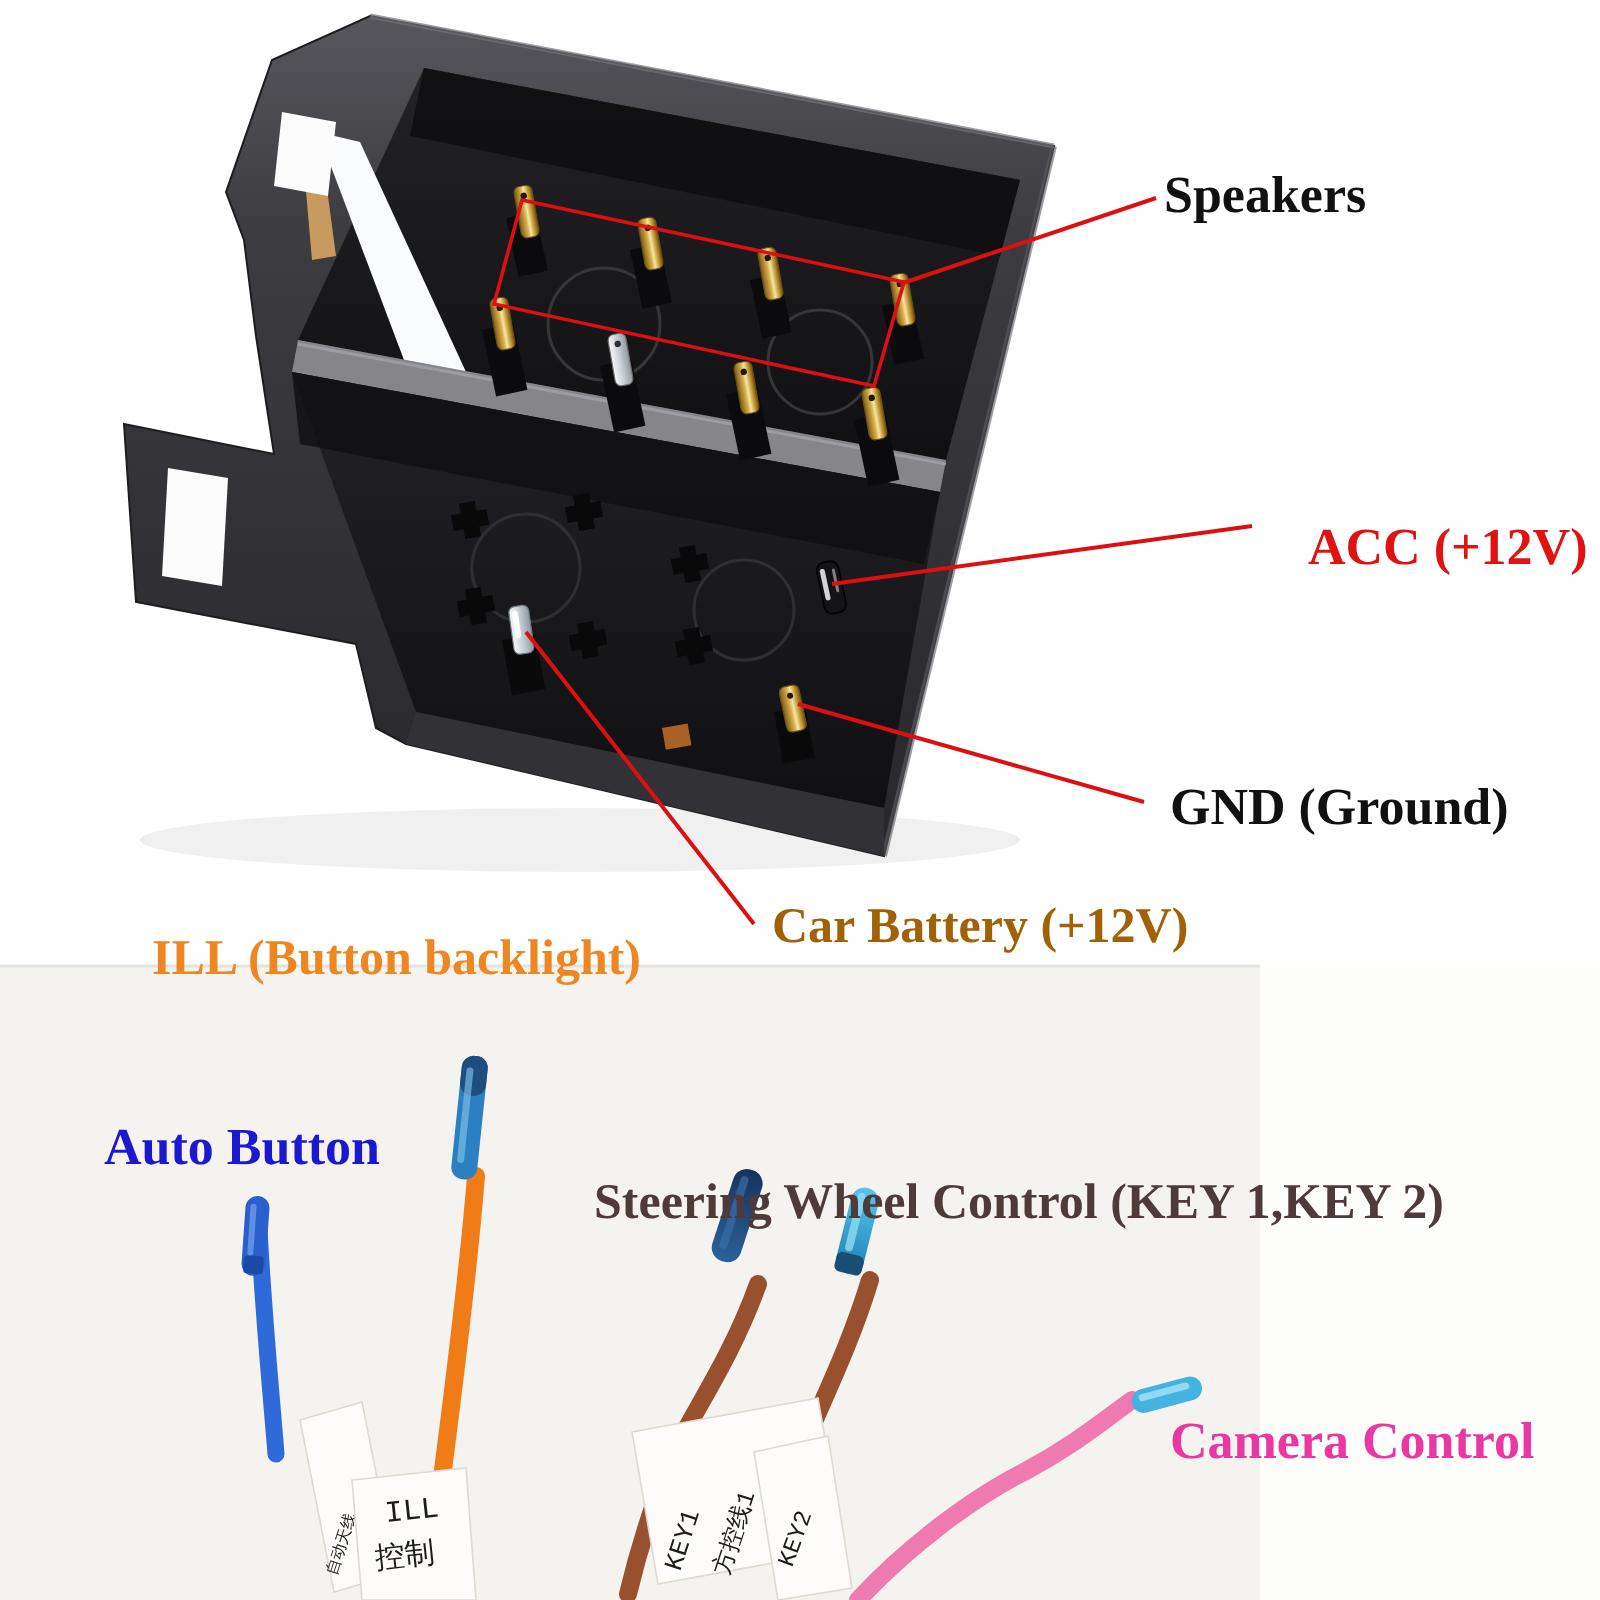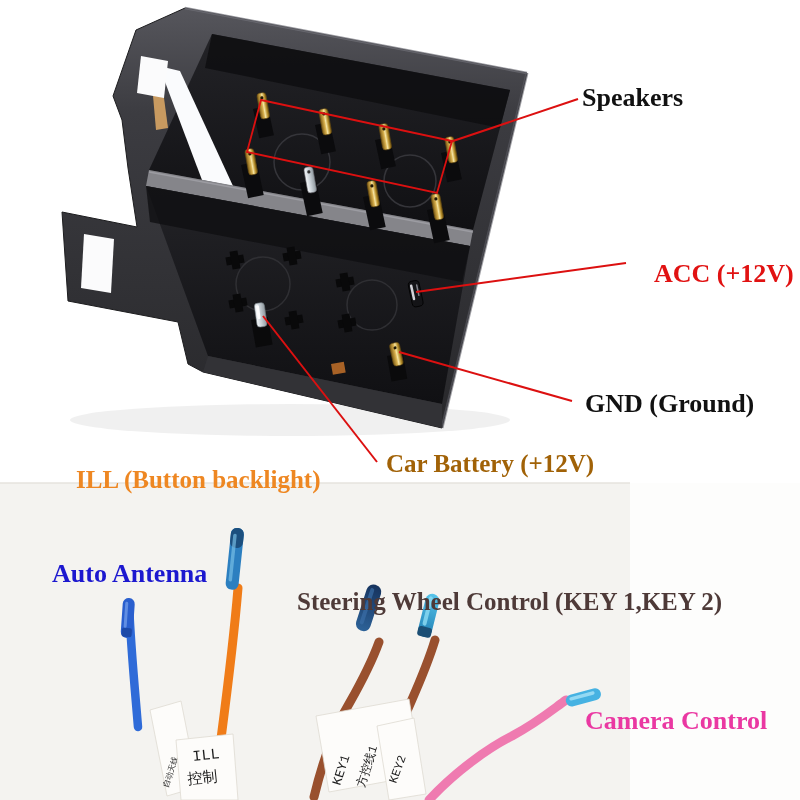--- a/index.html
+++ b/index.html
@@ -236,17 +236,17 @@
     <polygon points="377,726 414,718 426,794 389,800" fill="#fdfcfa" stroke="#dedad2" stroke-width="0.8"></polygon>
     <text class="tagtext" font-size="12" transform="translate(396,784) rotate(-70)">KEY2</text>
   </g>
 </svg>
 
 <div class="lbl lbl-speakers">Speakers</div>
 <div class="lbl lbl-acc">ACC (+12V)</div>
 <div class="lbl lbl-gnd">GND (Ground)</div>
 <div class="lbl lbl-battery">Car Battery (+12V)</div>
 <div class="lbl lbl-ill">ILL (Button backlight)</div>
-<div class="lbl lbl-antenna">Auto Antenna</div>
+<div class="lbl lbl-antenna">Auto Button</div>
 <div class="lbl lbl-steering">Steering Wheel Control (KEY 1,KEY 2)</div>
 <div class="lbl lbl-camera">Camera Control</div>
 
 </div>
 
 </body></html>

